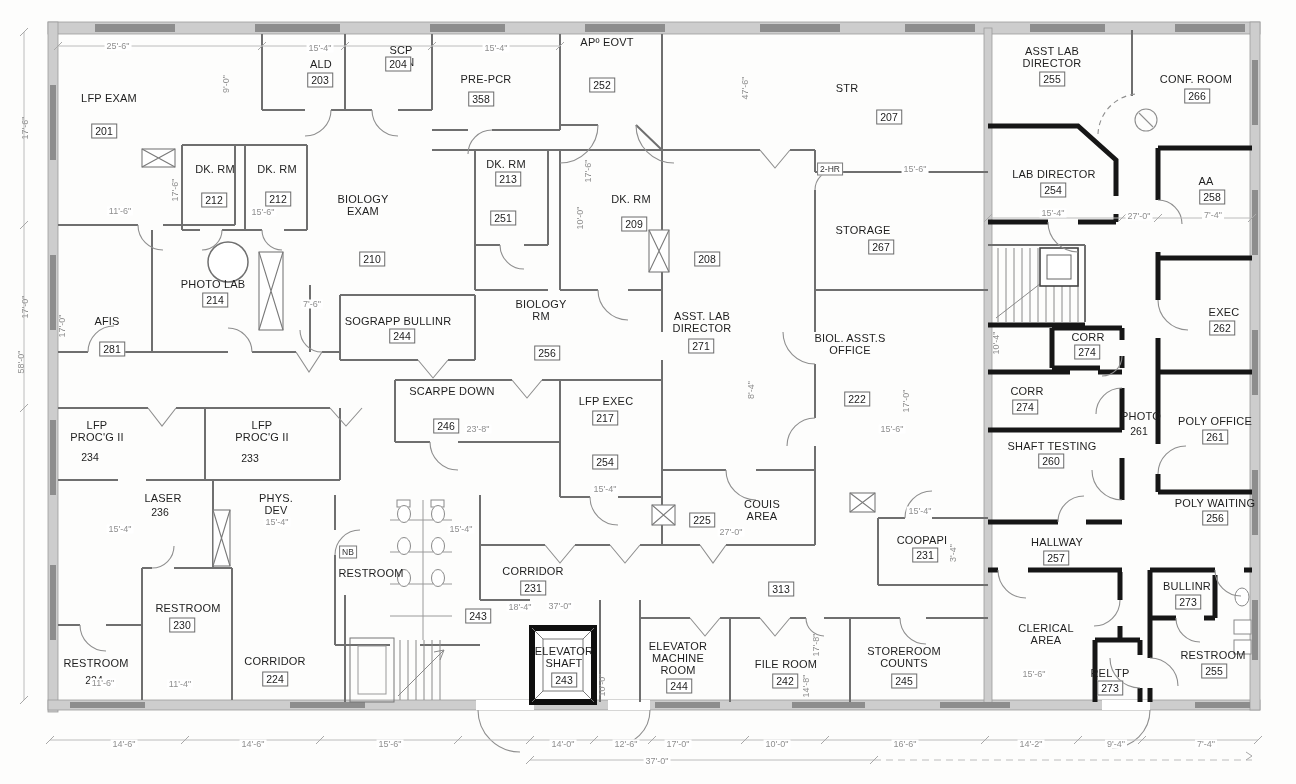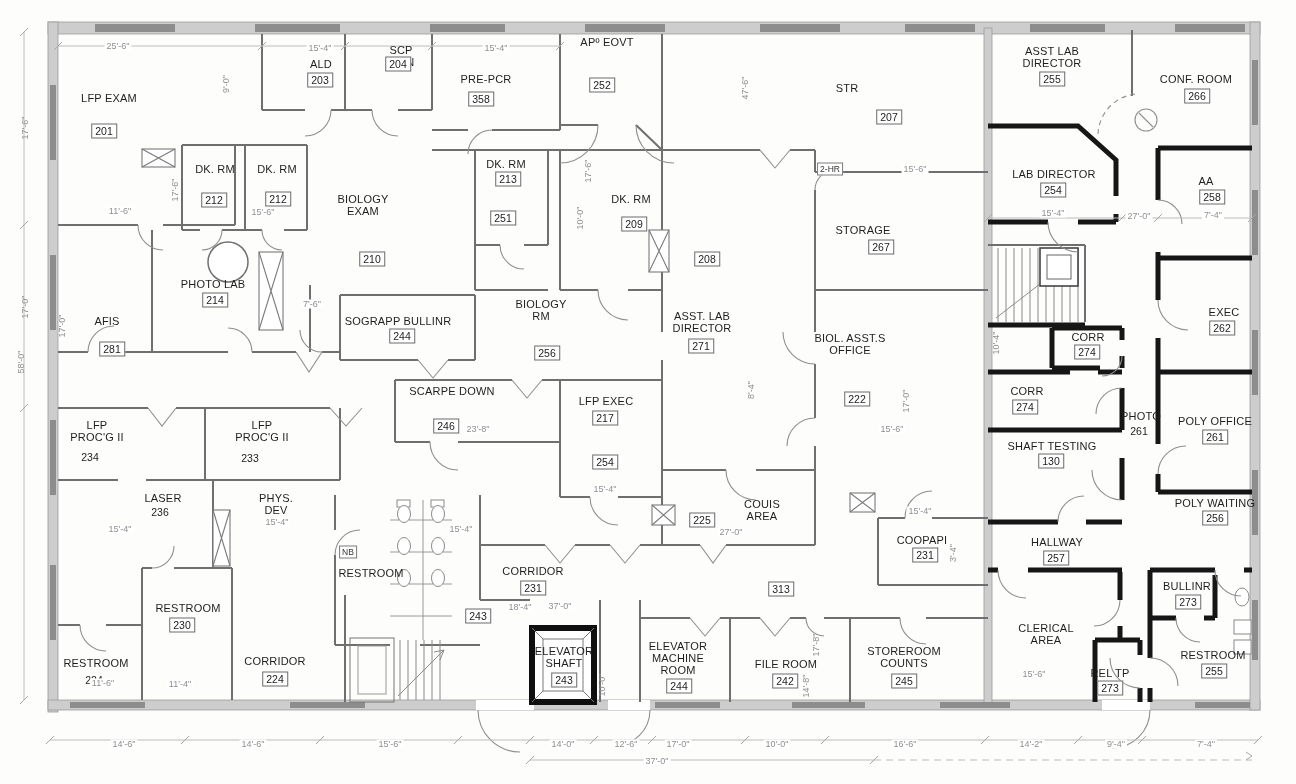--- a/index.html
+++ b/index.html
@@ -275,21 +275,21 @@
 <div class="nb" style="left:1087px;top:352px">274</div>
 <div class="rm" style="left:1027px;top:391px">CORR</div>
 <div class="nb" style="left:1025px;top:407px">274</div>
 <div class="rm" style="left:1224px;top:312px">EXEC</div>
 <div class="nb" style="left:1222px;top:328px">262</div>
 <div class="rm" style="left:1141px;top:416px">PHOTO</div>
 <div class="nb pn" style="left:1139px;top:431px">261</div>
 <div class="rm" style="left:1215px;top:421px">POLY OFFICE</div>
 <div class="nb" style="left:1215px;top:437px">261</div>
 <div class="rm" style="left:1052px;top:446px">SHAFT TESTING</div>
-<div class="nb" style="left:1051px;top:461px">130</div>
+<div class="nb" style="left:1051px;top:461px">260</div>
 <div class="rm" style="left:1215px;top:503px">POLY WAITING</div>
 <div class="nb" style="left:1215px;top:518px">256</div>
 <div class="rm" style="left:97px;top:431px">LFP
 PROC'G II</div>
 <div class="nb pn" style="left:90px;top:457px">234</div>
 <div class="rm" style="left:262px;top:431px">LFP
 PROC'G II</div>
 <div class="nb pn" style="left:250px;top:458px">233</div>
 <div class="rm" style="left:452px;top:391px">SCARPE DOWN</div>
 <div class="nb" style="left:446px;top:426px">246</div>

